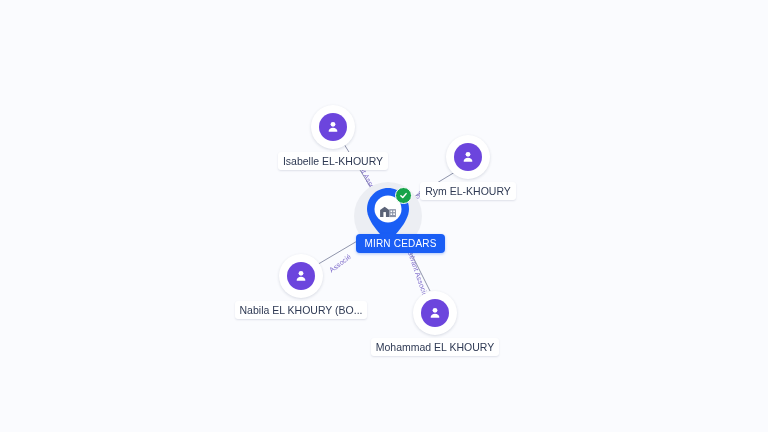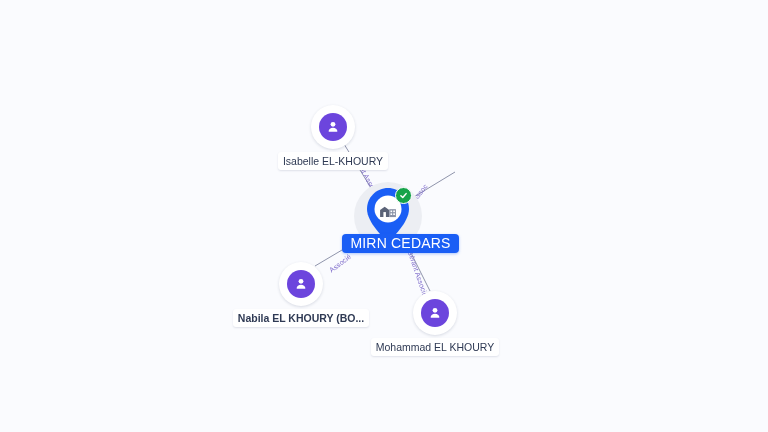--- a/index.html
+++ b/index.html
@@ -116,21 +116,21 @@
     height: 24px;
     display: flex;
     align-items: center;
     justify-content: center;
     z-index: 2;
   }
   #company-label {
     margin-top: -10px;
     background: #1a5ef5;
     color: #ffffff;
-    font-size: 14px;
+    font-size: 10px;
     line-height: 15px;
     font-weight: 400;
     letter-spacing: .2px;
     padding: 2px 8px;
     border-radius: 4px;
     white-space: nowrap;
     z-index: 4;
     box-shadow: 0 1px 3px rgba(26,94,245,0.35);
     margin-left: 25px;
   }
@@ -181,22 +181,33 @@
       <div class="person-circle">
         <svg width="16" height="16" viewBox="0 0 24 24" fill="#ffffff">
           <circle cx="12" cy="8" r="3.6"></circle>
           <path d="M12 13c-3.6 0-6.4 2.1-6.4 4.6V19h12.8v-1.4C18.4 15.1 15.6 13 12 13z"></path>
         </svg>
       </div>
     </div>
     <div class="node-label">Isabelle EL-KHOURY</div>
   </div>
 
-
-  <div class="node" style="left:241px; top:262px; width:120px;font-weight:bold;">
+  <div class="node" style="left:418px; top:135px; width:100px;">
+    <div class="person-disc">
+      <div class="person-circle">
+        <svg width="16" height="16" viewBox="0 0 24 24" fill="#ffffff">
+          <circle cx="12" cy="8" r="3.6"></circle>
+          <path d="M12 13c-3.6 0-6.4 2.1-6.4 4.6V19h12.8v-1.4C18.4 15.1 15.6 13 12 13z"></path>
+        </svg>
+      </div>
+    </div>
+    <div class="node-label">Rym EL-KHOURY</div>
+  </div>
+
+  <div class="node" style="left:241px; top:254px; width:120px;">
     <div class="person-disc">
       <div class="person-circle">
         <svg width="16" height="16" viewBox="0 0 24 24" fill="#ffffff">
           <circle cx="12" cy="8" r="3.6"></circle>
           <path d="M12 13c-3.6 0-6.4 2.1-6.4 4.6V19h12.8v-1.4C18.4 15.1 15.6 13 12 13z"></path>
         </svg>
       </div>
     </div>
     <div class="node-label">Nabila EL KHOURY (BO...</div>
   </div>

